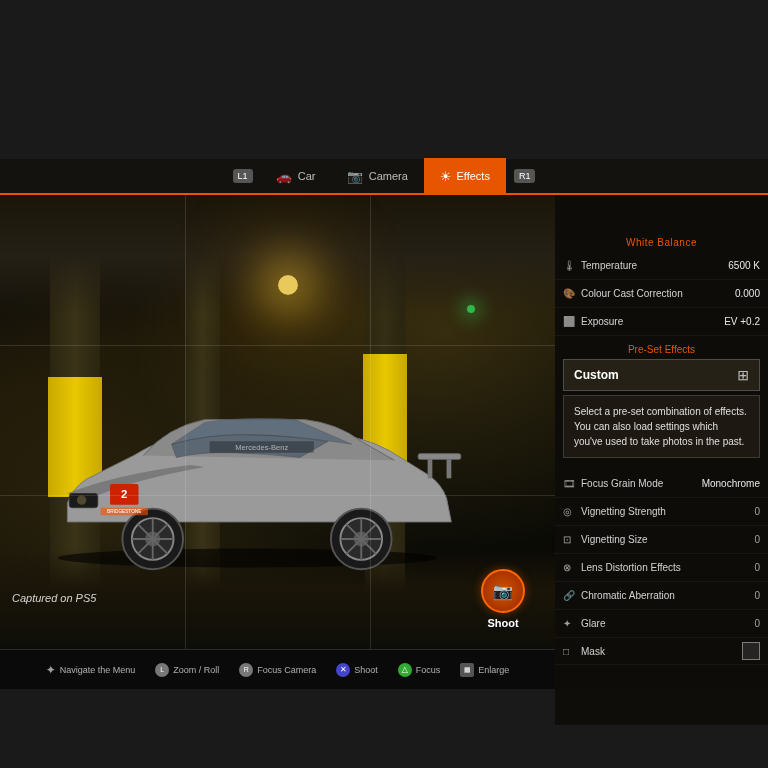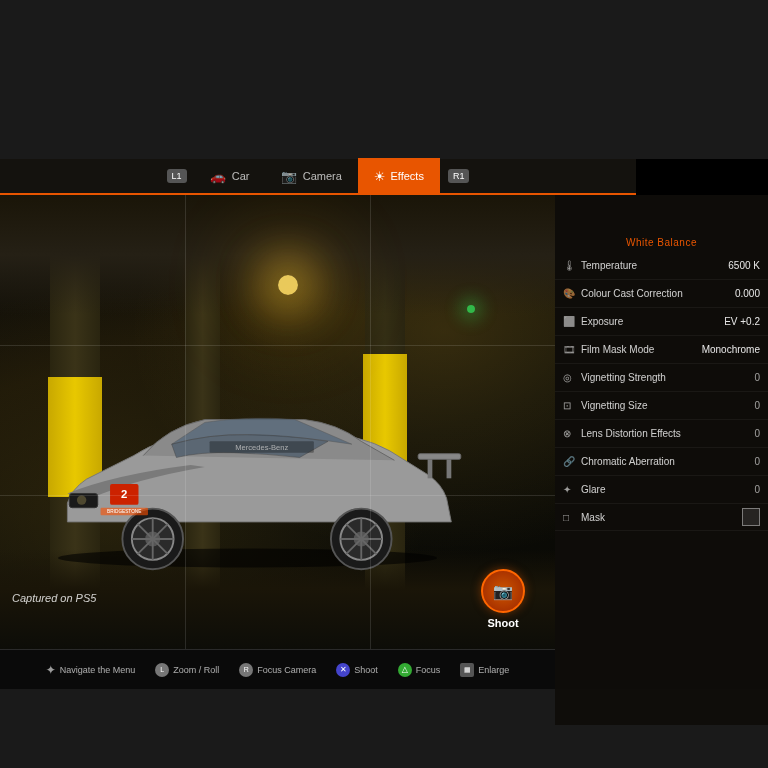--- a/index.html
+++ b/index.html
@@ -419,21 +419,21 @@
 
     
     .effects-panel::-webkit-scrollbar { width: 4px; }
     .effects-panel::-webkit-scrollbar-track { background: #1a1a1a; }
     .effects-panel::-webkit-scrollbar-thumb { background: #444; }
 
     .top-bar-full {
       position: absolute;
       top: 0;
       left: 0;
-      width: 636px;
+      width: 768px;
       height: 36px;
       background: rgba(20,18,14,0.98);
       display: flex;
       align-items: center;
       justify-content: center;
       z-index: 10;
       border-bottom: 2px solid #e85500;
     }
 
     .l1-btn, .r1-btn {
@@ -618,24 +618,34 @@
         <span class="setting-label">Colour Cast Correction</span>
         <span class="setting-value">0.000</span>
       </div>
 
       <div class="setting-row">
         <span class="setting-icon">⬜</span>
         <span class="setting-label">Exposure</span>
         <span class="setting-value">EV +0.2</span>
       </div>
 
+      <div class="preset-section">
+        <div class="preset-header">Pre-Set Effects</div>
+
+        <div class="preset-dropdown">
+          <span class="preset-dropdown-label">Custom</span>
+          <span class="preset-dropdown-icon">⊞</span>
+        </div>
+
+        <div class="tooltip-box">Select a pre-set combination of effects. You can also load settings which you've used to take photos in the past.</div>
+      </div>
 
       <div class="setting-row">
         <span class="setting-icon">🎞</span>
-        <span class="setting-label">Film Mask Mode</span>
+        <span class="setting-label">Focus Grain Mode</span>
         <span class="setting-value">Monochrome</span>
       </div>
 
       <div class="setting-row">
         <span class="setting-icon">◎</span>
         <span class="setting-label">Vignetting Strength</span>
         <span class="setting-value setting-zero">0</span>
       </div>
 
       <div class="setting-row">

